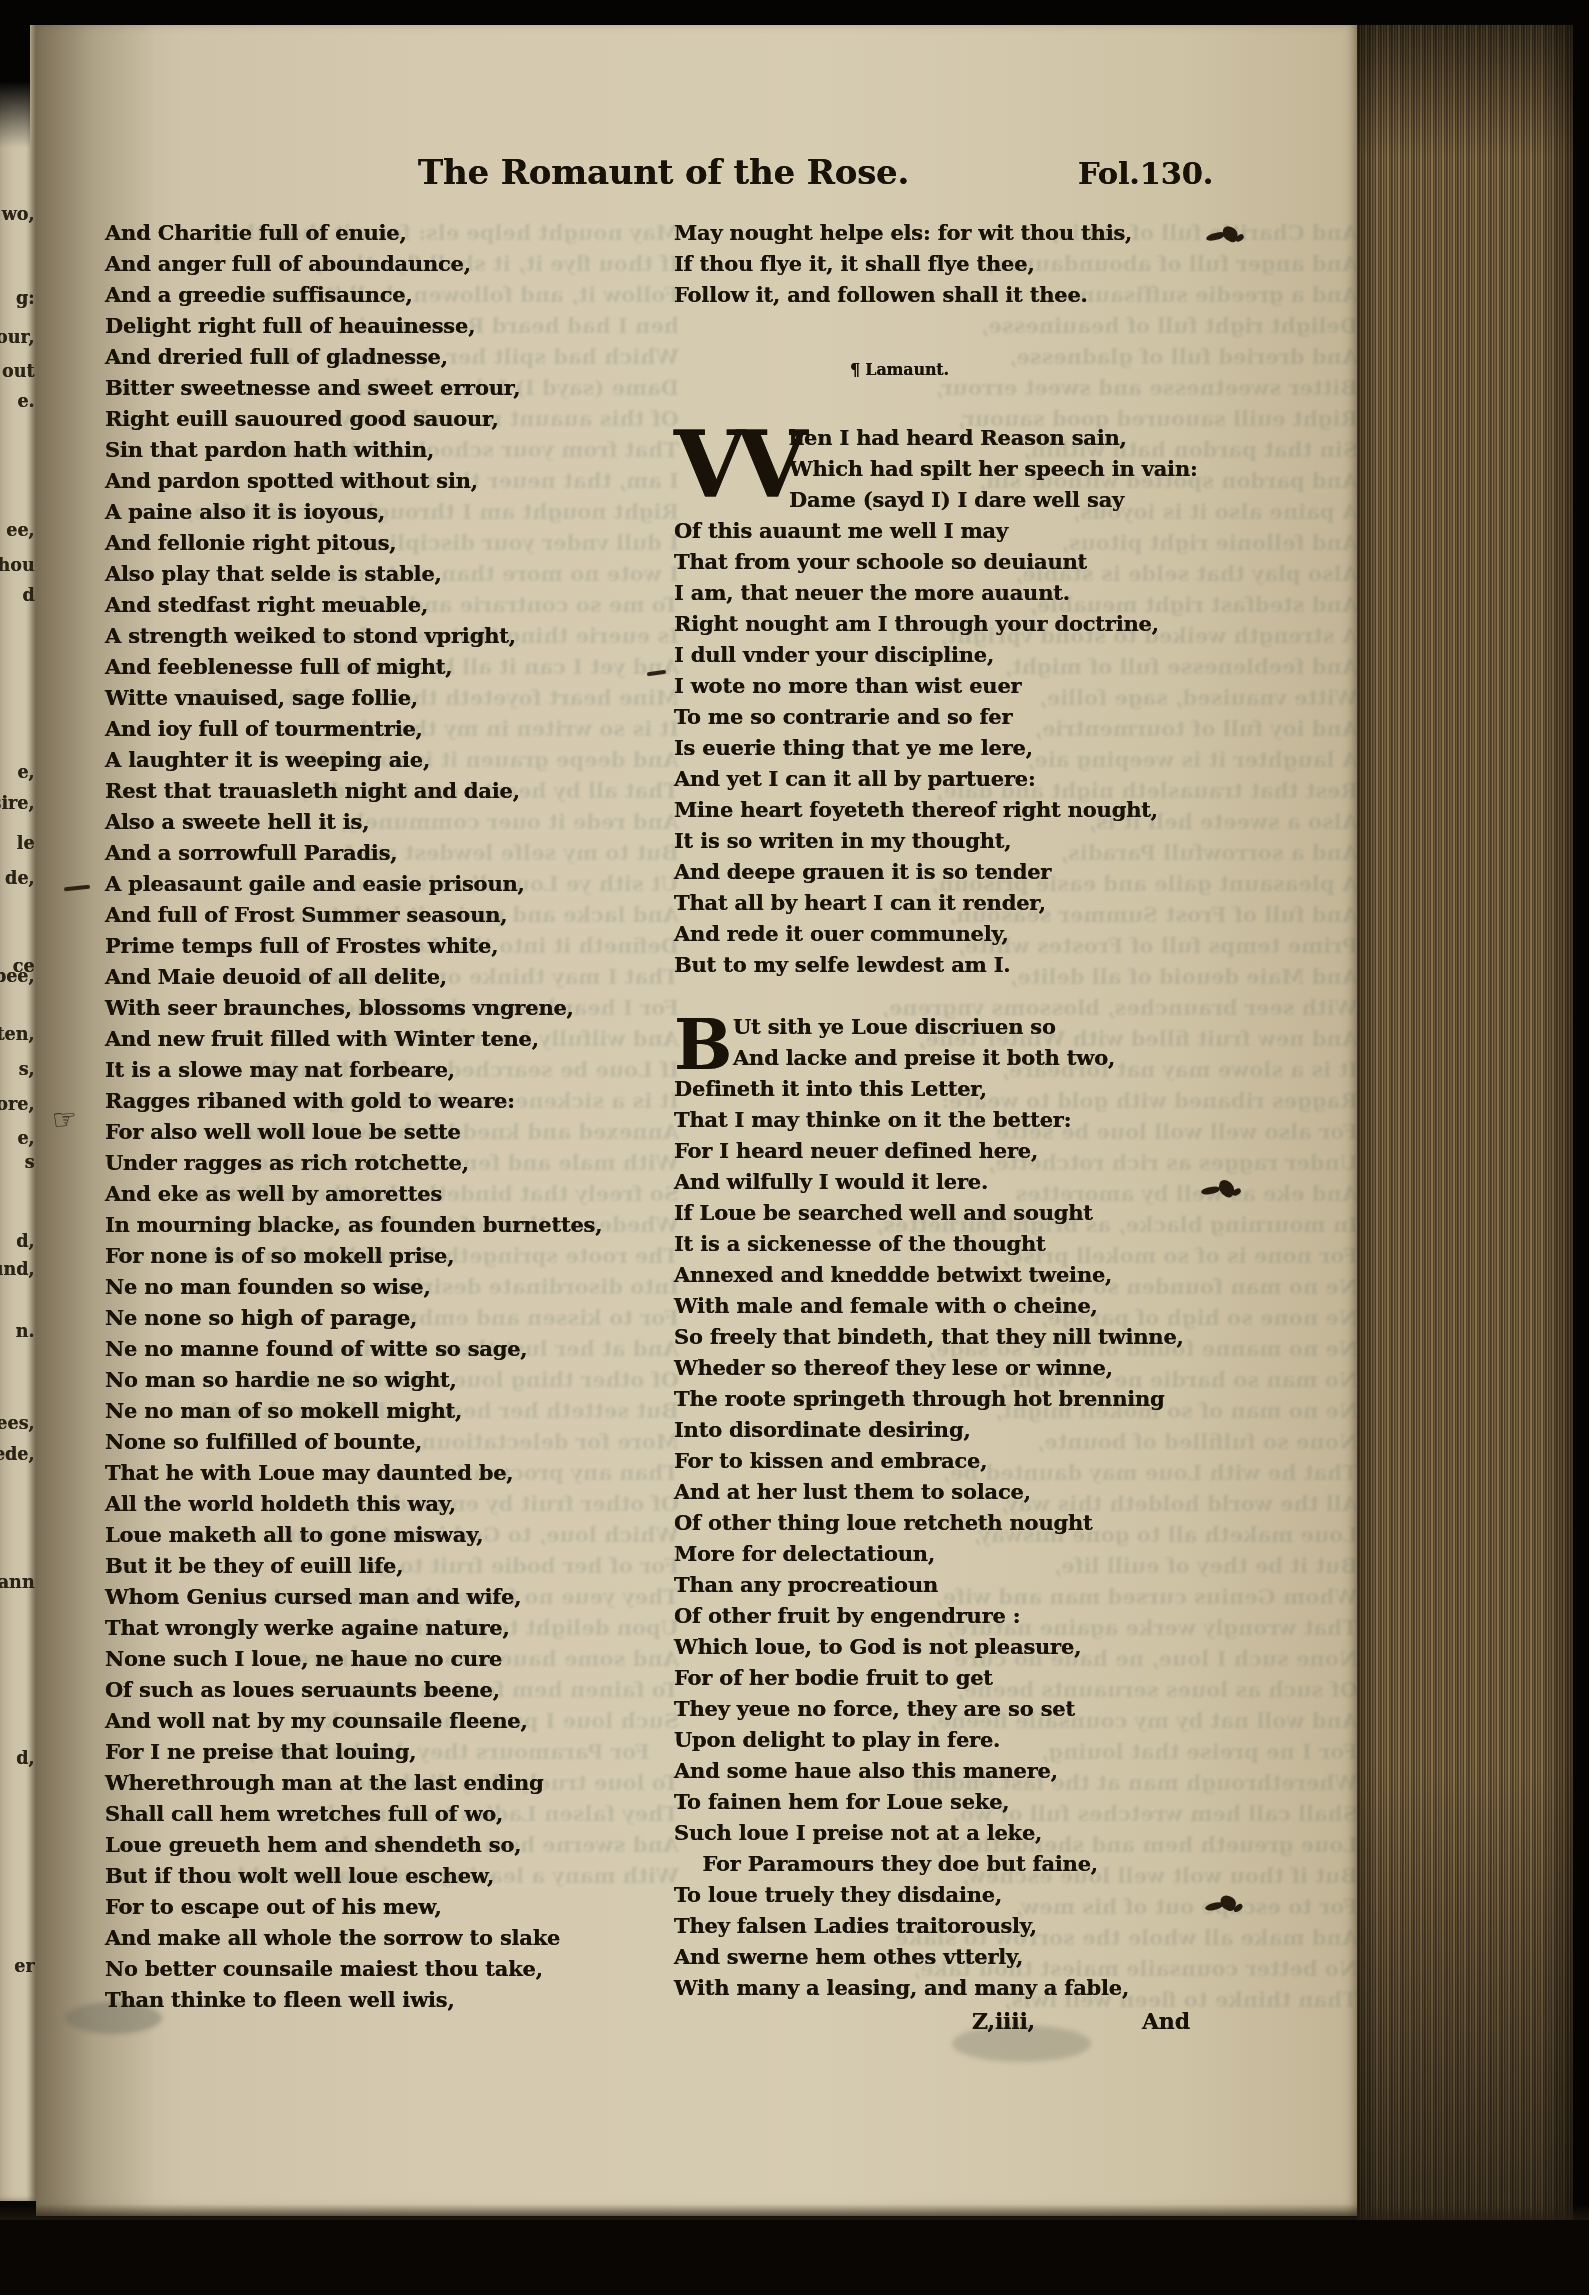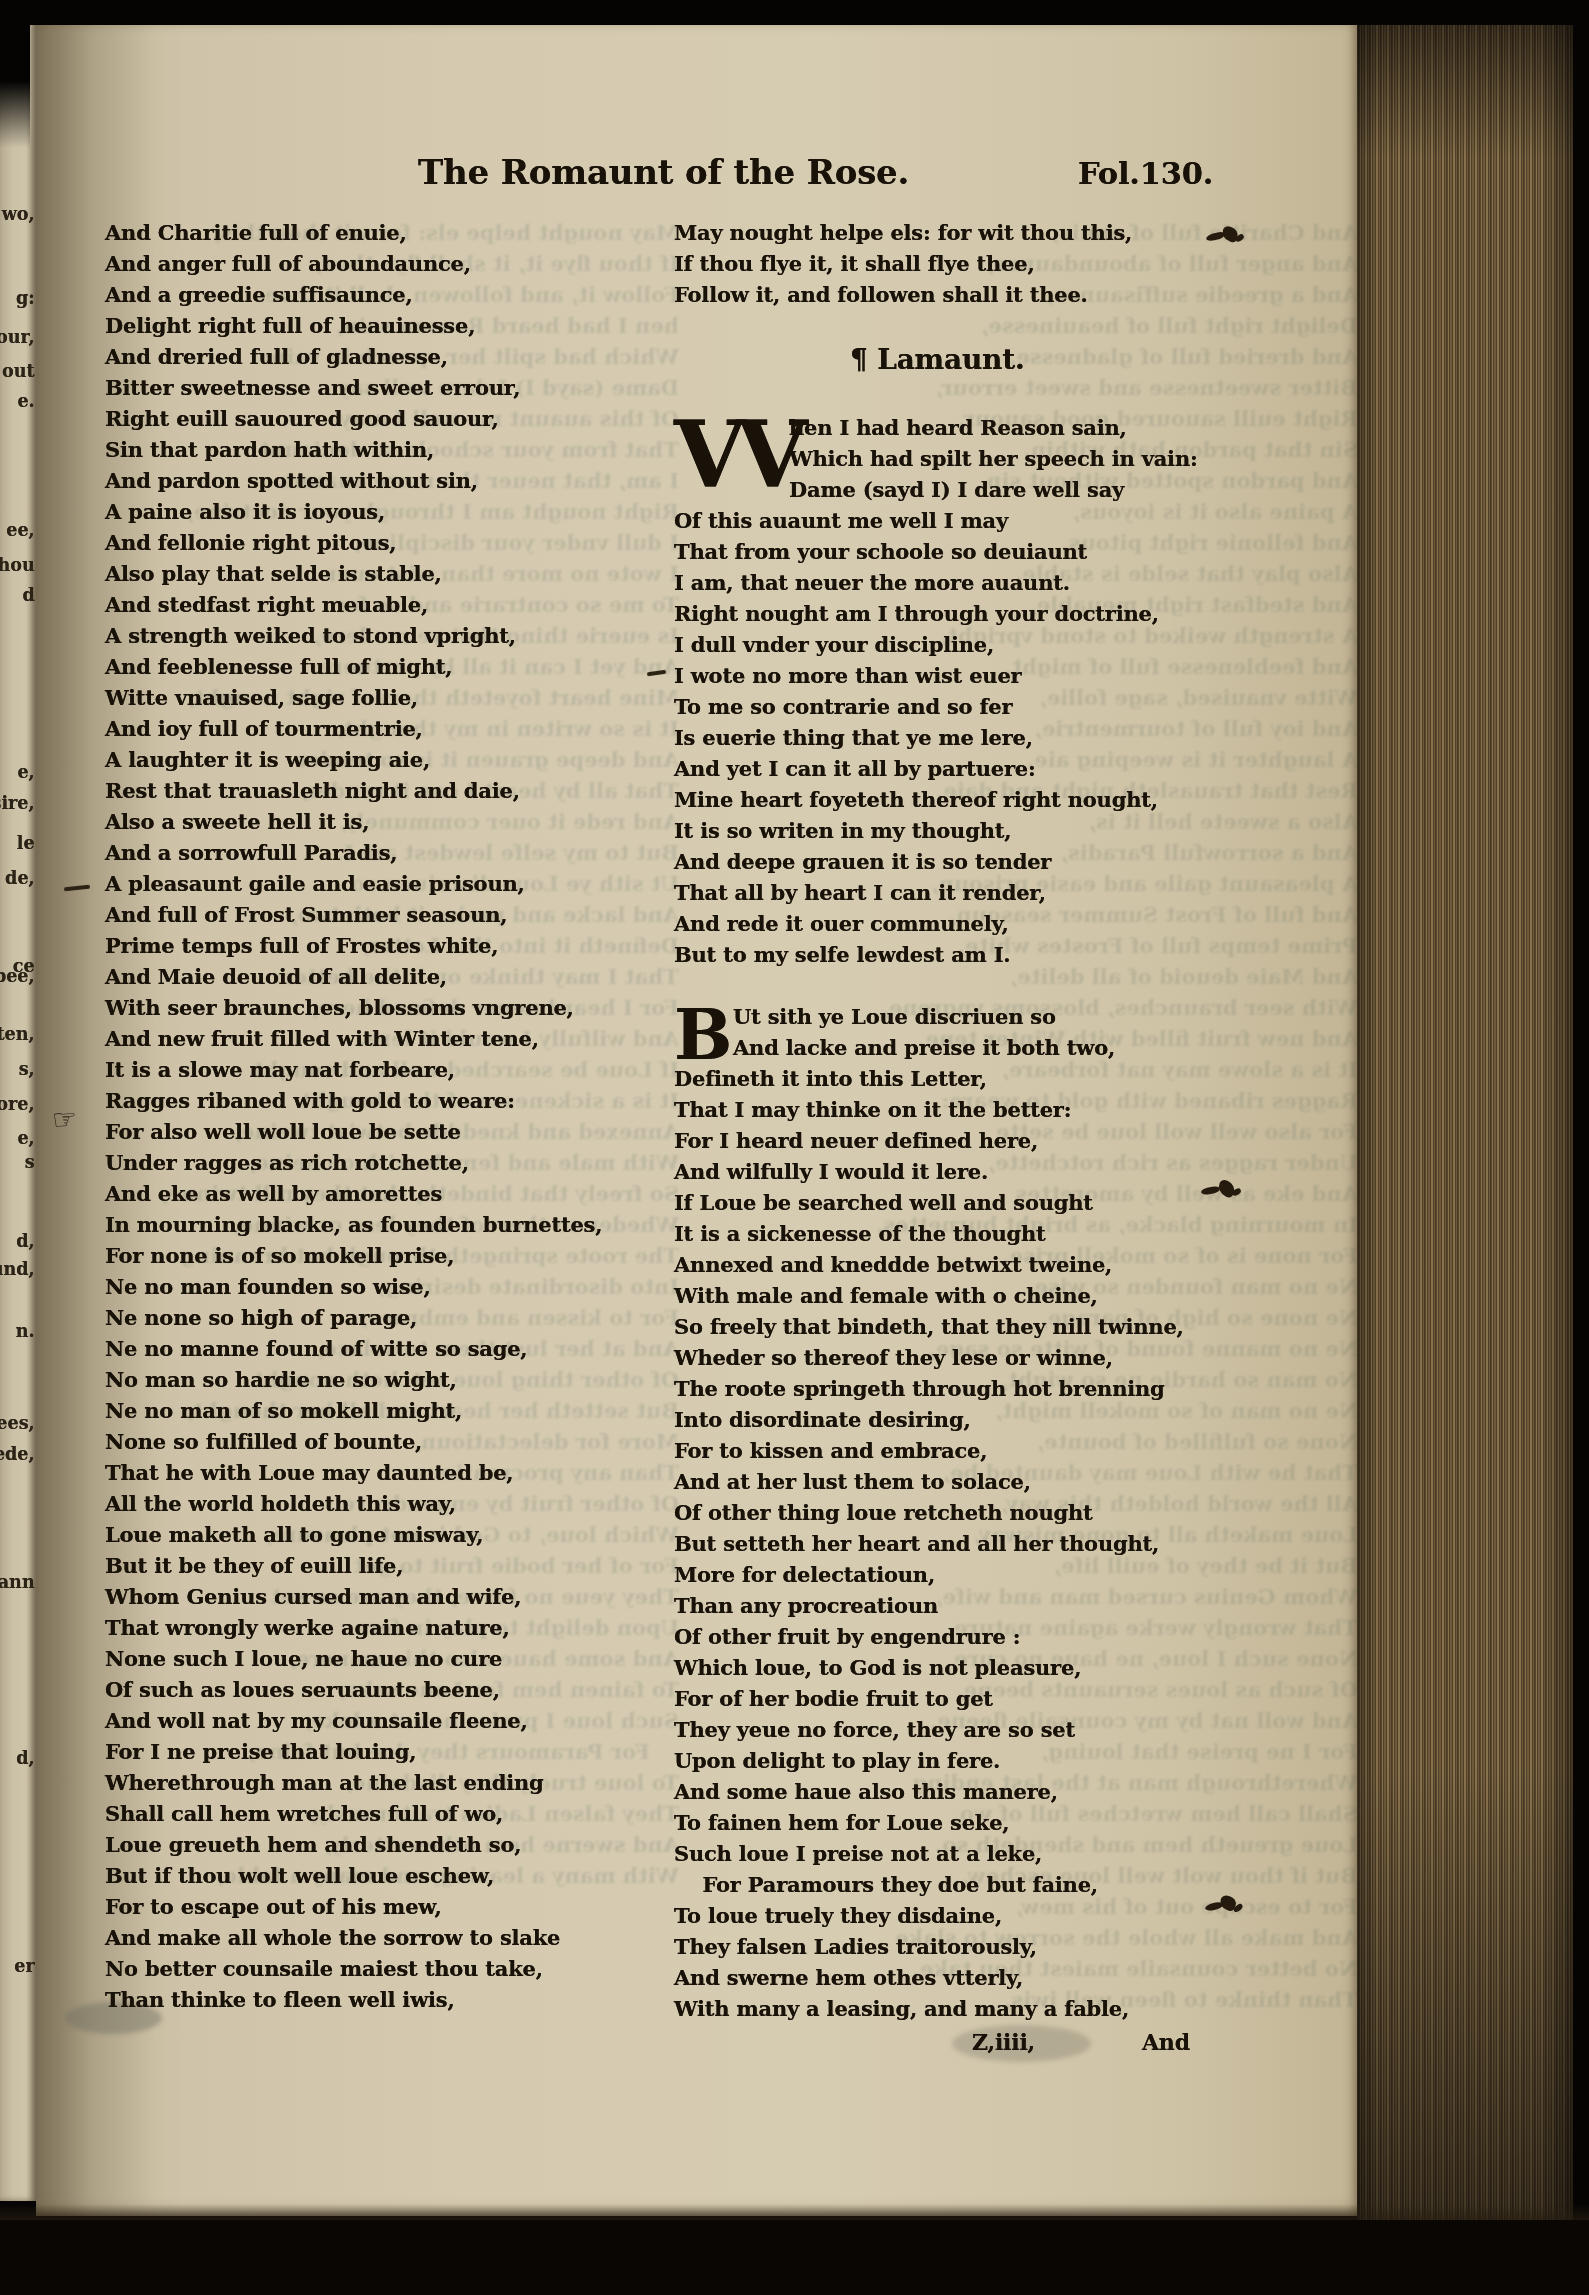--- a/index.html
+++ b/index.html
@@ -45,21 +45,21 @@
   .right-band{position:absolute;left:1573px;top:0;width:16px;height:2295px;background:#050403;z-index:7;}
 
   
   .ink{color:#191209;font-weight:700;letter-spacing:-0.2px;text-shadow:0 0 0.6px rgba(20,13,5,.85);}
   .running-title{position:absolute;left:418px;top:152px;font-size:34px;z-index:12;white-space:pre;}
   .folio{position:absolute;left:1078px;top:155px;font-size:30.5px;z-index:12;white-space:pre;}
   .col{position:absolute;top:217px;z-index:12;}
   .col-left{left:105px;width:569px;}
   .col-right{left:674px;width:684px;}
   .line{height:31px;font-size:21px;line-height:31px;white-space:pre;}
-  .section-heading{margin:34px 0 37px 176px;height:31px;font-size:28px;line-height:31px;white-space:pre;}
+  .section-heading{margin:44px 0 37px 176px;height:31px;font-size:16px;line-height:31px;white-space:pre;}
   .para{position:relative;}
   .para + .para{margin-top:31px;}
   .dropcap{position:absolute;left:0;top:-2.8px;line-height:1;}
   .dropcap-vv{font-size:92px;letter-spacing:-9.2px;}
   .dropcap-b{font-size:69px;top:-0.9px;}
   .catchline{position:relative;margin-top:4.6px;height:32px;}
   .signature{position:absolute;left:298px;font-size:22px;}
   .catchword{position:absolute;left:468px;font-size:22px;}
 
   
@@ -316,21 +316,20 @@
         <div class="line">It is a sickenesse of the thought</div>
         <div class="line">Annexed and kneddde betwixt tweine,</div>
         <div class="line">With male and female with o cheine,</div>
         <div class="line">So freely that bindeth, that they nill twinne,</div>
         <div class="line">Wheder so thereof they lese or winne,</div>
         <div class="line">The roote springeth through hot brenning</div>
         <div class="line">Into disordinate desiring,</div>
         <div class="line">For to kissen and embrace,</div>
         <div class="line">And at her lust them to solace,</div>
         <div class="line">Of other thing loue retcheth nought</div>
-        <div class="line">But setteth her heart and all her thought,</div>
         <div class="line">More for delectatioun,</div>
         <div class="line">Than any procreatioun</div>
         <div class="line">Of other fruit by engendrure :</div>
         <div class="line">Which loue, to God is not pleasure,</div>
         <div class="line">For of her bodie fruit to get</div>
         <div class="line">They yeue no force, they are so set</div>
         <div class="line">Upon delight to play in fere.</div>
         <div class="line">And some haue also this manere,</div>
         <div class="line">To fainen hem for Loue seke,</div>
         <div class="line">Such loue I preise not at a leke,</div>

